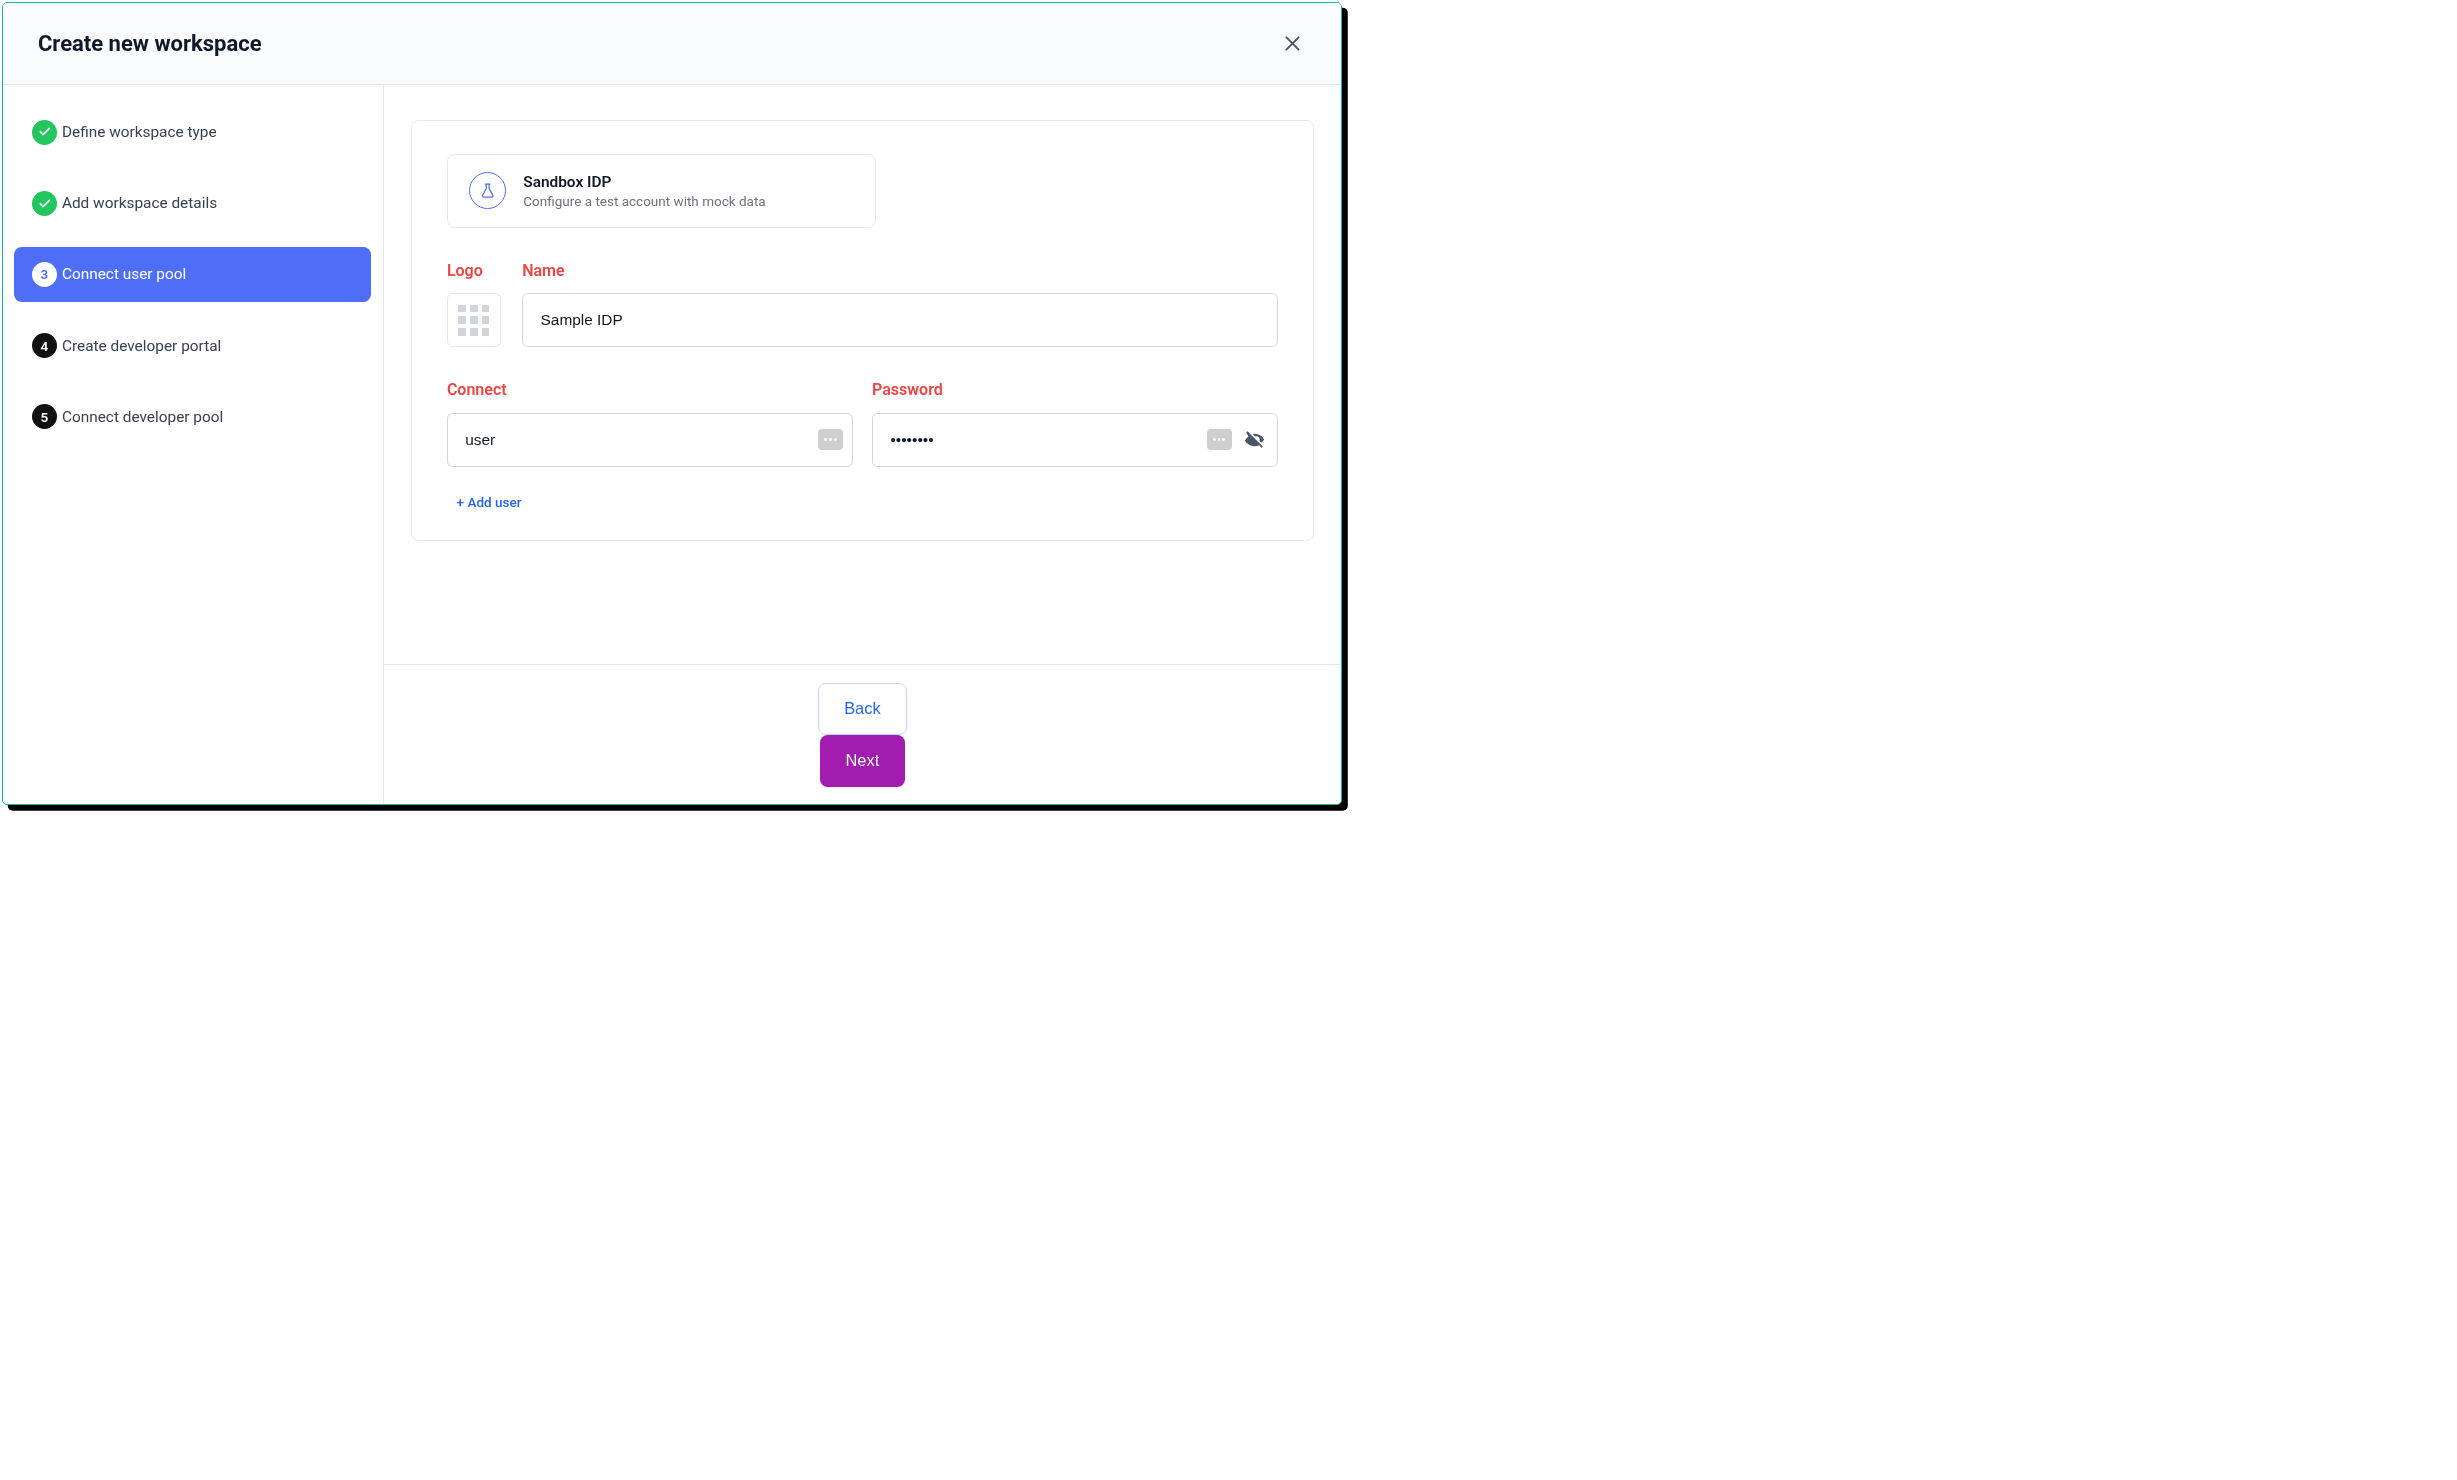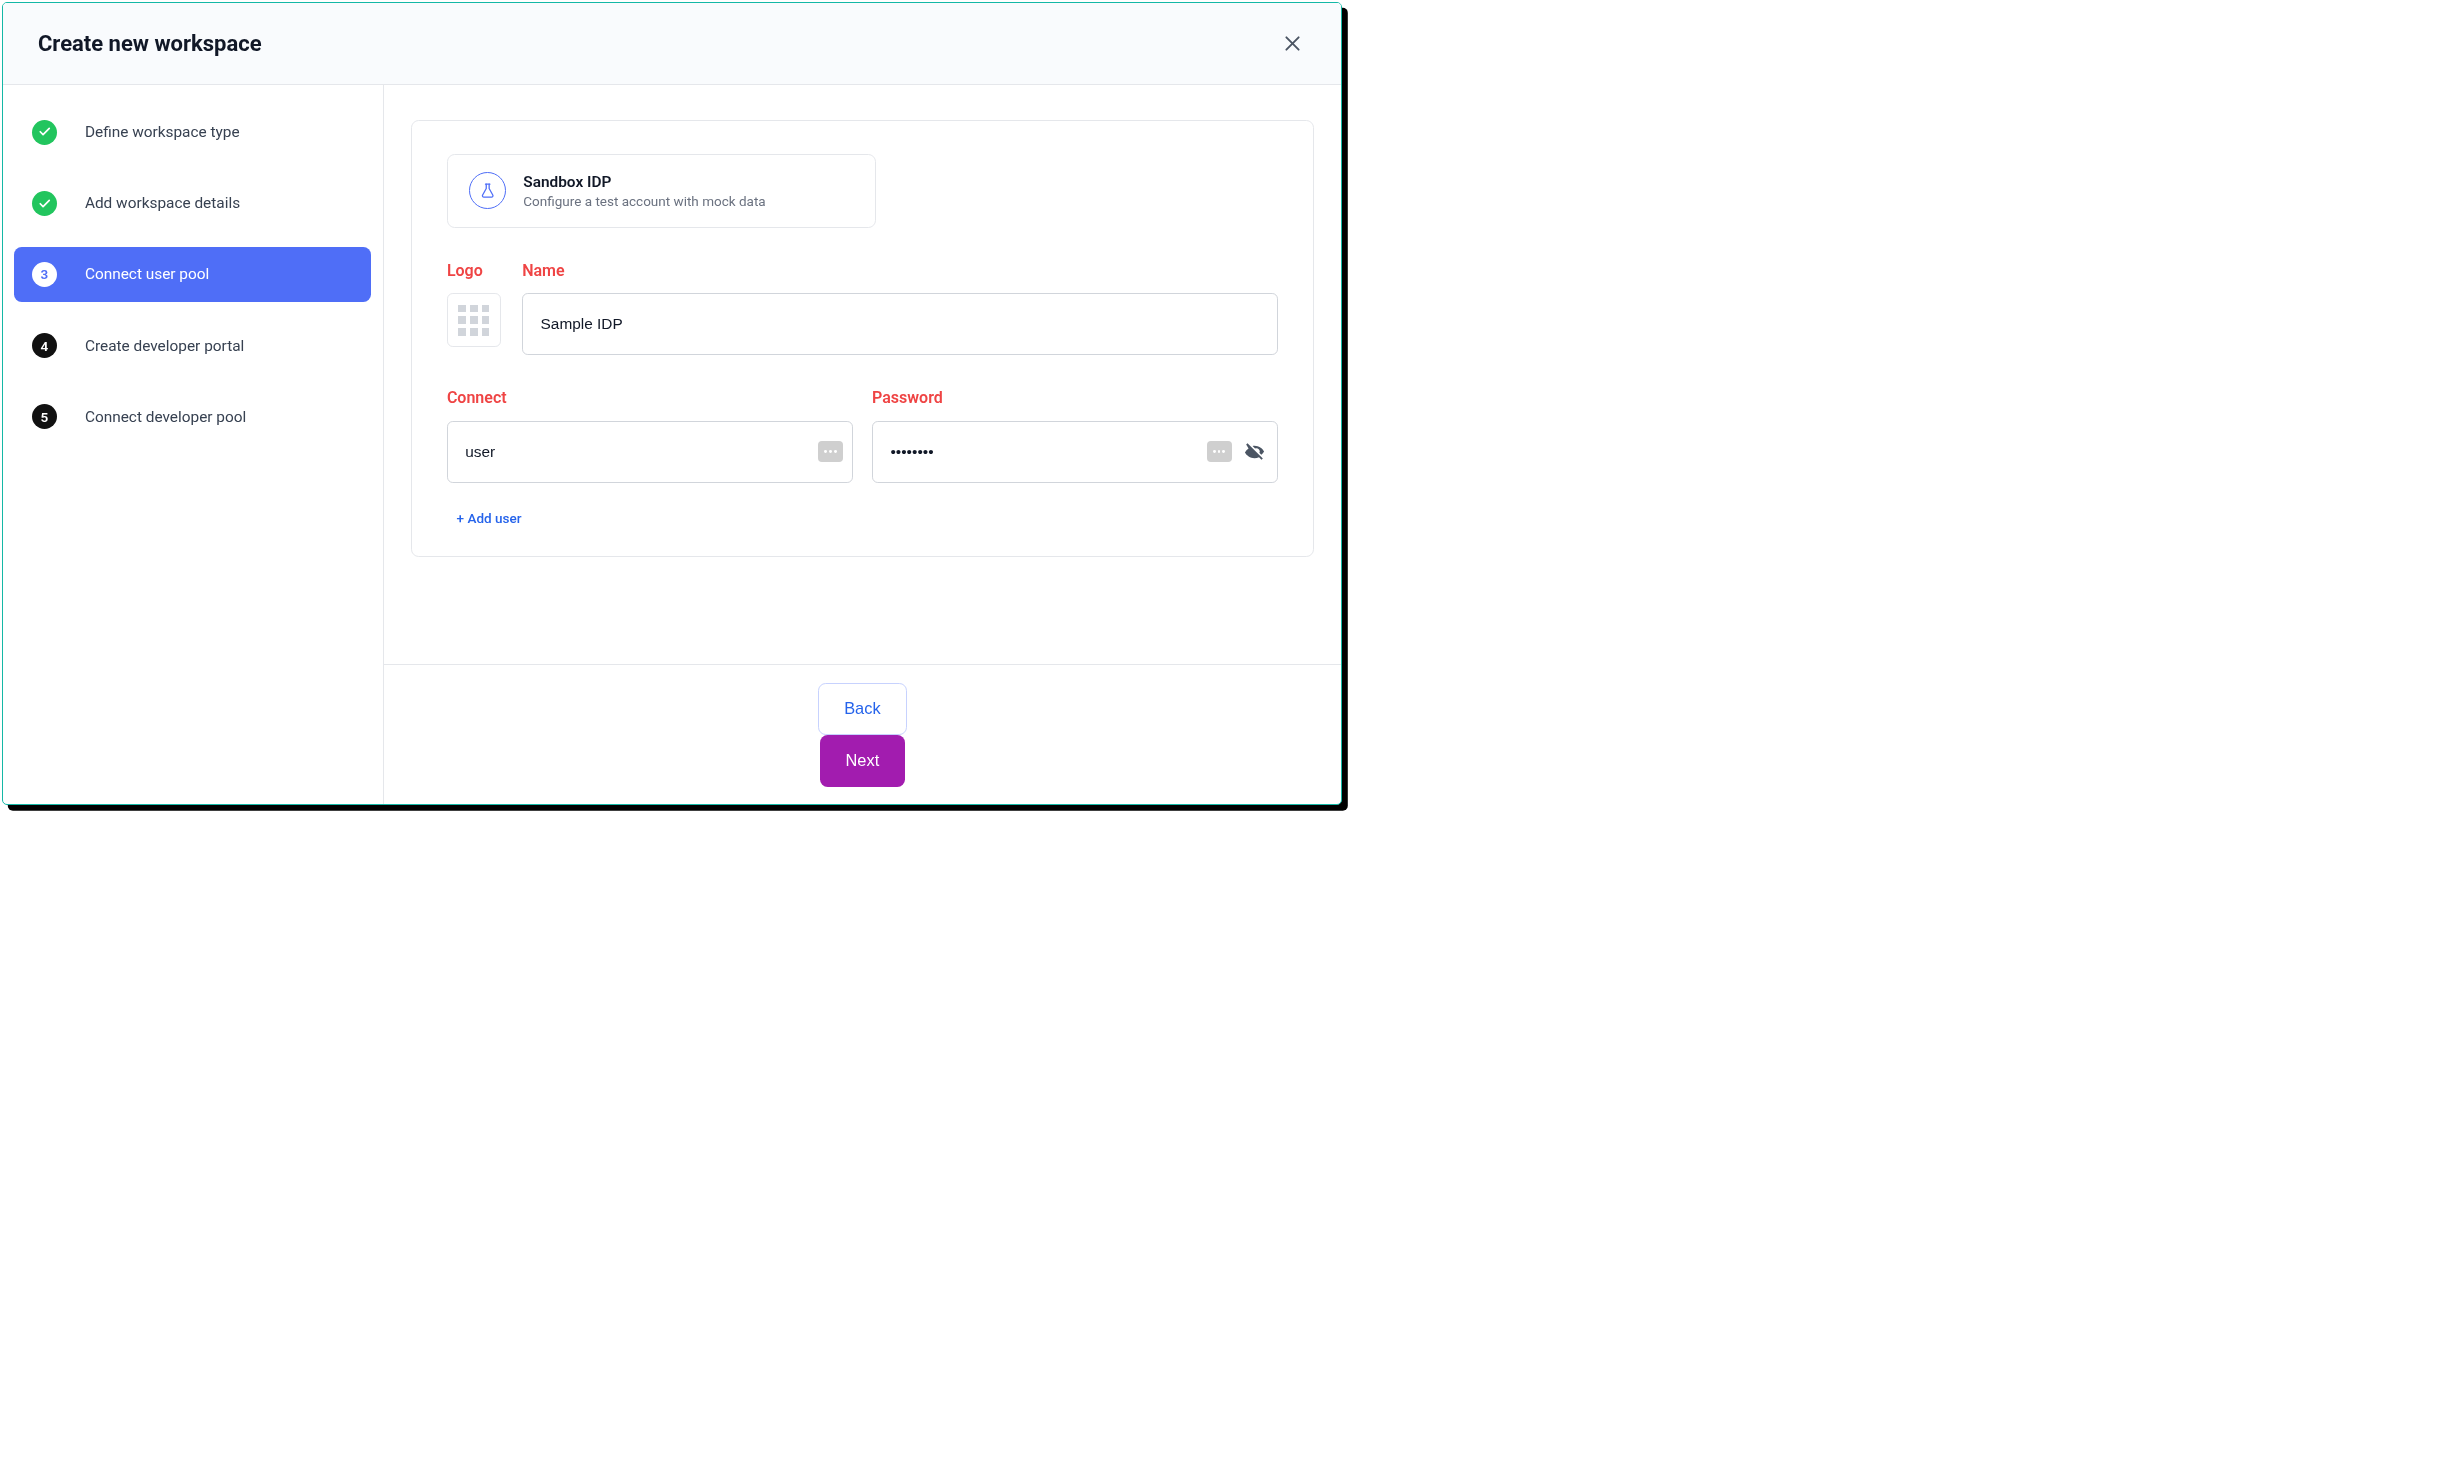--- a/index.html
+++ b/index.html
@@ -50,21 +50,21 @@
     min-height: 0;
   }
   .sidebar {
     width: 381px;
     border-right: 1px solid #e5e7eb;
     padding: 19.3px 11.6px;
   }
   .step {
     display: flex;
     align-items: center;
-    gap: 28px;
+    gap: 5px;
     padding: 15.4px 17.4px;
     border-radius: 7.7px;
     margin-bottom: 15.4px;
     cursor: pointer;
   }
   .step.active {
     background: #4f6ef7;
   }
   .step.active .step-label { color: #ffffff; }
   .step-icon {
@@ -148,21 +148,21 @@
     display: grid;
     grid-template-columns: repeat(3, 7.7px);
     grid-template-rows: repeat(3, 7.7px);
     gap: 3.9px;
     align-content: center;
     justify-content: center;
   }
   .logo-box span { width: 7.7px; height: 7.7px; background: #d1d5db; }
   .text-input {
     width: 100%;
-    height: 62px;
+    height: 54px;
     border: 1px solid #d1d5db;
     border-radius: 5.8px;
     padding: 0 17.4px;
     font-size: 15.4px;
     color: #111827;
     background: #fff;
     outline: none;
   }
   .creds-row {
     display: flex;

